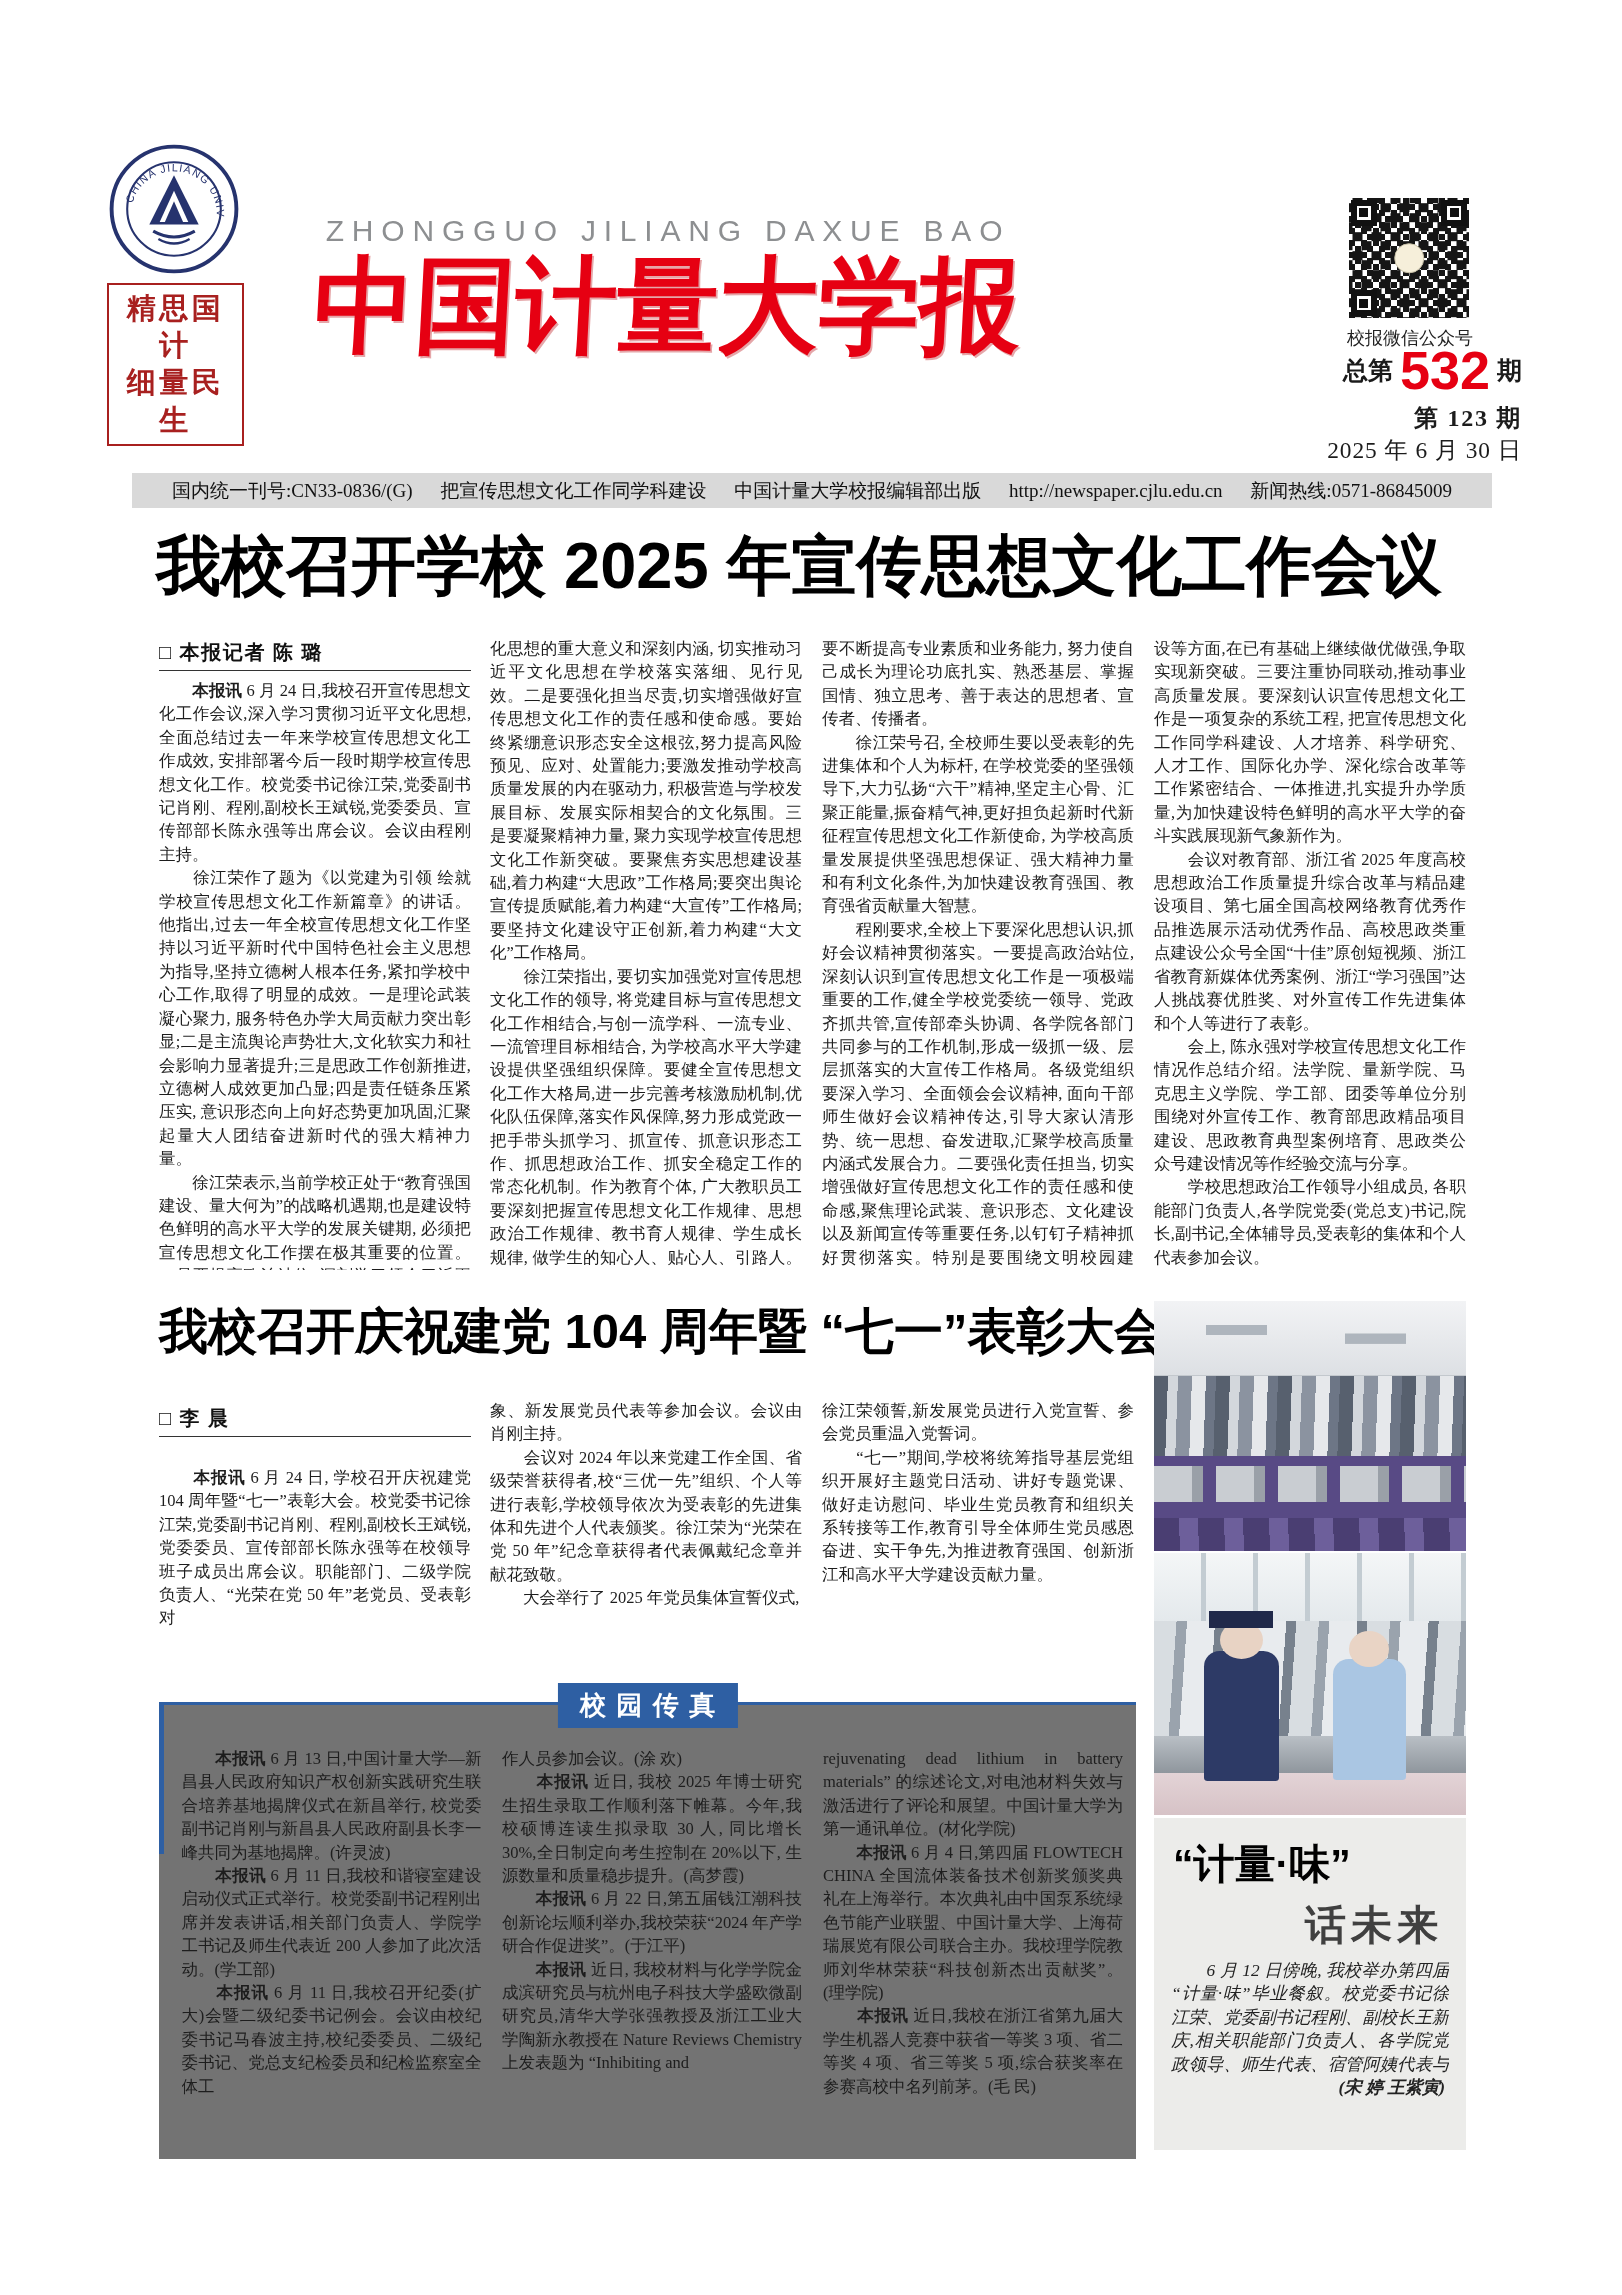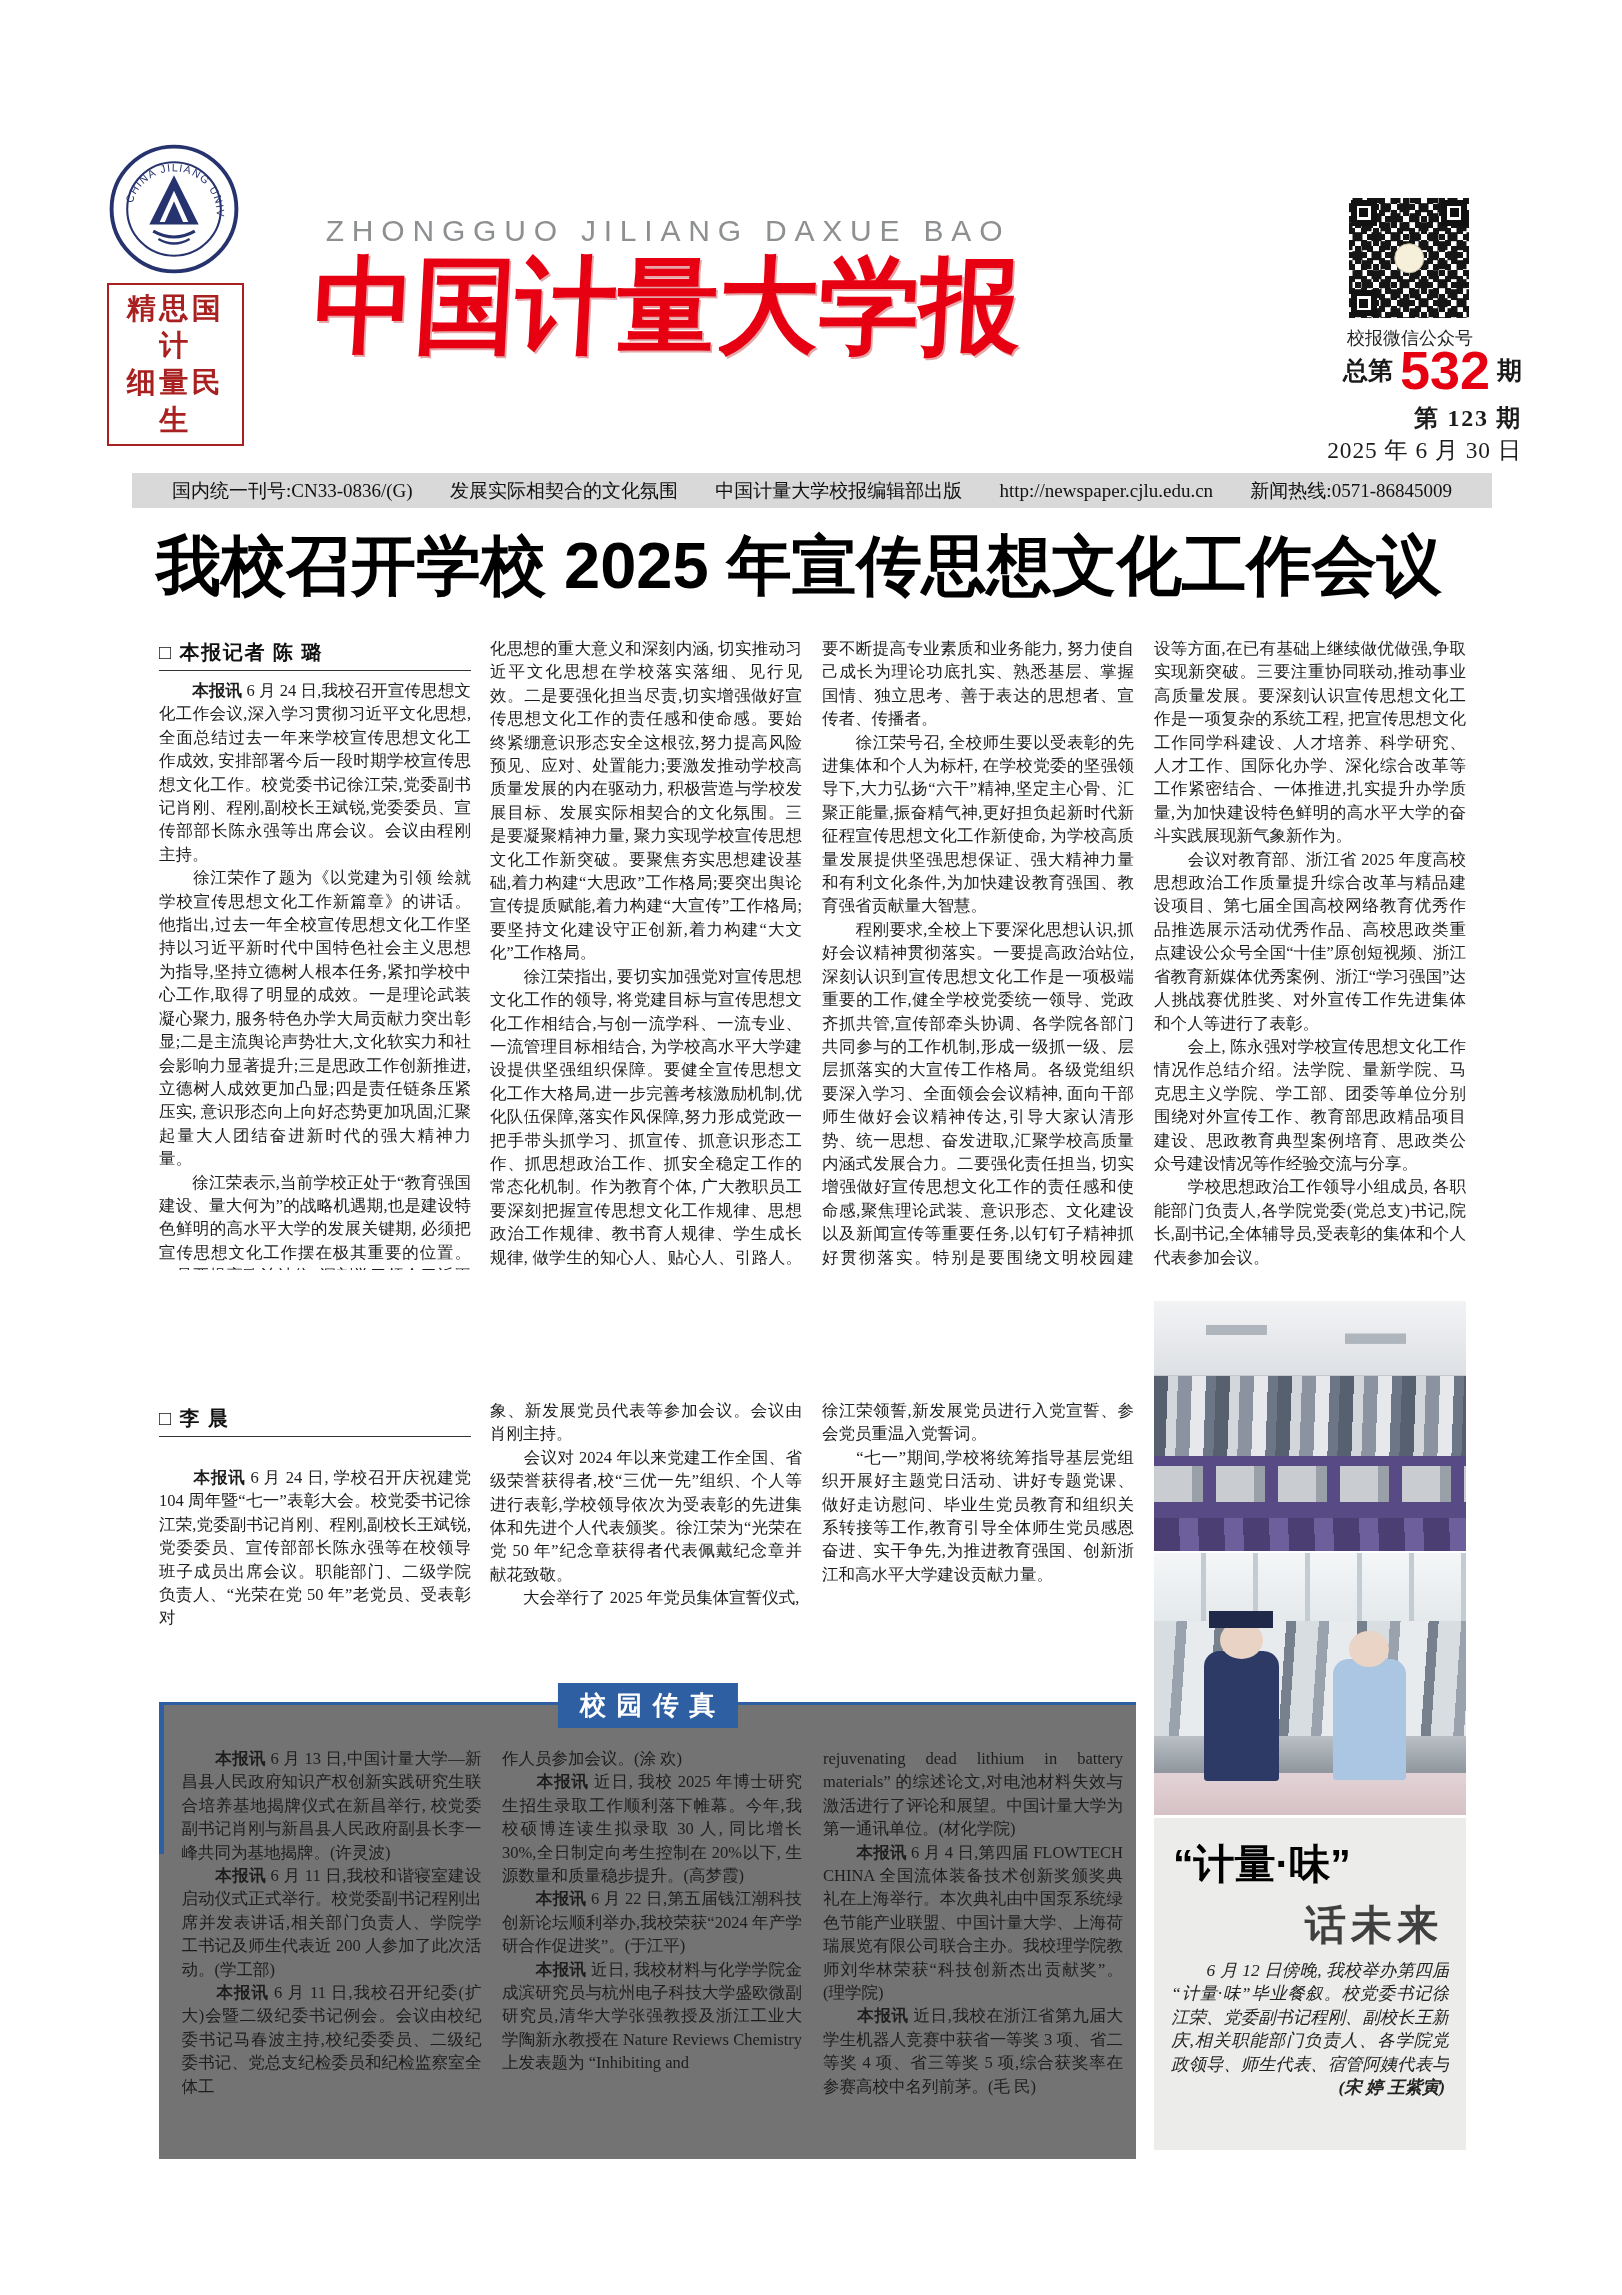--- a/index.html
+++ b/index.html
@@ -206,41 +206,42 @@
   <div class="abs issue-line">
     <span class="pre">总第</span>
     <span class="num">532</span>
     <span class="suf">期</span>
   </div>
   <div class="abs period-no">第 123 期</div>
   <div class="abs pub-date">2025 年 6 月 30 日</div>
 
   <div class="abs info-bar">
     <span>国内统一刊号:CN33-0836/(G)</span>
-    <span>发展实际相契合的文化氛围</span>
+    <span>把宣传思想文化工作同学科建设</span>
     <span>中国计量大学校报编辑部出版</span>
     <a href="#">http://newspaper.cjlu.edu.cn</a>
     <span>新闻热线:0571-86845009</span>
   </div>
 
   <h1 class="abs headline1">我校召开学校 2025 年宣传思想文化工作会议</h1>
   <div class="abs byline byline1">□ 本报记者 陈 璐</div>
   <div class="abs col a1c1">　　<b>本报讯</b> 6 月 24 日,我校召开宣传思想文化工作会议,深入学习贯彻习近平文化思想,全面总结过去一年来学校宣传思想文化工作成效, 安排部署今后一段时期学校宣传思想文化工作。校党委书记徐江荣,党委副书记肖刚、程刚,副校长王斌锐,党委委员、宣传部部长陈永强等出席会议。会议由程刚主持。
 　　徐江荣作了题为《以党建为引领 绘就学校宣传思想文化工作新篇章》的讲话。他指出,过去一年全校宣传思想文化工作坚持以习近平新时代中国特色社会主义思想为指导,坚持立德树人根本任务,紧扣学校中心工作,取得了明显的成效。一是理论武装凝心聚力, 服务特色办学大局贡献力突出彰显;二是主流舆论声势壮大,文化软实力和社会影响力显著提升;三是思政工作创新推进,立德树人成效更加凸显;四是责任链条压紧压实, 意识形态向上向好态势更加巩固,汇聚起量大人团结奋进新时代的强大精神力量。
 　　徐江荣表示,当前学校正处于“教育强国建设、量大何为”的战略机遇期,也是建设特色鲜明的高水平大学的发展关键期, 必须把宣传思想文化工作摆在极其重要的位置。一是要提高政治站位, 深刻学习领会习近平文</div>
   <div class="abs col a1c2">化思想的重大意义和深刻内涵, 切实推动习近平文化思想在学校落实落细、见行见效。二是要强化担当尽责,切实增强做好宣传思想文化工作的责任感和使命感。要始终紧绷意识形态安全这根弦,努力提高风险预见、应对、处置能力;要激发推动学校高质量发展的内在驱动力, 积极营造与学校发展目标、发展实际相契合的文化氛围。三是要凝聚精神力量, 聚力实现学校宣传思想文化工作新突破。要聚焦夯实思想建设基础,着力构建“大思政”工作格局;要突出舆论宣传提质赋能,着力构建“大宣传”工作格局;要坚持文化建设守正创新,着力构建“大文化”工作格局。
 　　徐江荣指出, 要切实加强党对宣传思想文化工作的领导, 将党建目标与宣传思想文化工作相结合,与创一流学科、一流专业、一流管理目标相结合, 为学校高水平大学建设提供坚强组织保障。要健全宣传思想文化工作大格局,进一步完善考核激励机制,优化队伍保障,落实作风保障,努力形成党政一把手带头抓学习、抓宣传、抓意识形态工作、抓思想政治工作、抓安全稳定工作的常态化机制。作为教育个体, 广大教职员工要深刻把握宣传思想文化工作规律、思想政治工作规律、教书育人规律、学生成长规律, 做学生的知心人、贴心人、引路人。宣传思想文化工作队伍</div>
   <div class="abs col a1c3">要不断提高专业素质和业务能力, 努力使自己成长为理论功底扎实、熟悉基层、掌握国情、独立思考、善于表达的思想者、宣传者、传播者。
 　　徐江荣号召, 全校师生要以受表彰的先进集体和个人为标杆, 在学校党委的坚强领导下,大力弘扬“六干”精神,坚定主心骨、汇聚正能量,振奋精气神,更好担负起新时代新征程宣传思想文化工作新使命, 为学校高质量发展提供坚强思想保证、强大精神力量和有利文化条件,为加快建设教育强国、教育强省贡献量大智慧。
 　　程刚要求,全校上下要深化思想认识,抓好会议精神贯彻落实。一要提高政治站位,深刻认识到宣传思想文化工作是一项极端重要的工作,健全学校党委统一领导、党政齐抓共管,宣传部牵头协调、各学院各部门共同参与的工作机制,形成一级抓一级、层层抓落实的大宣传工作格局。各级党组织要深入学习、全面领会会议精神, 面向干部师生做好会议精神传达,引导大家认清形势、统一思想、奋发进取,汇聚学校高质量内涵式发展合力。二要强化责任担当, 切实增强做好宣传思想文化工作的责任感和使命感,聚焦理论武装、意识形态、文化建设以及新闻宣传等重要任务,以钉钉子精神抓好贯彻落实。特别是要围绕文明校园建设、高校思想政治工作精品项目建</div>
   <div class="abs col a1c4">设等方面,在已有基础上继续做优做强,争取实现新突破。三要注重协同联动,推动事业高质量发展。要深刻认识宣传思想文化工作是一项复杂的系统工程, 把宣传思想文化工作同学科建设、人才培养、科学研究、人才工作、国际化办学、深化综合改革等工作紧密结合、一体推进,扎实提升办学质量,为加快建设特色鲜明的高水平大学的奋斗实践展现新气象新作为。
 　　会议对教育部、浙江省 2025 年度高校思想政治工作质量提升综合改革与精品建设项目、第七届全国高校网络教育优秀作品推选展示活动优秀作品、高校思政类重点建设公众号全国“十佳”原创短视频、浙江省教育新媒体优秀案例、浙江“学习强国”达人挑战赛优胜奖、对外宣传工作先进集体和个人等进行了表彰。
 　　会上, 陈永强对学校宣传思想文化工作情况作总结介绍。法学院、量新学院、马克思主义学院、学工部、团委等单位分别围绕对外宣传工作、教育部思政精品项目建设、思政教育典型案例培育、思政类公众号建设情况等作经验交流与分享。
 　　学校思想政治工作领导小组成员, 各职能部门负责人,各学院党委(党总支)书记,院长,副书记,全体辅导员,受表彰的集体和个人代表参加会议。</div>
 
+  <h2 class="abs headline2">我校召开庆祝建党 104 周年暨 “七一”表彰大会</h2>
   <div class="abs byline byline2">□ 李 晨</div>
   <div class="abs col a2c1">　　<b>本报讯</b> 6 月 24 日, 学校召开庆祝建党 104 周年暨“七一”表彰大会。校党委书记徐江荣,党委副书记肖刚、程刚,副校长王斌锐,党委委员、宣传部部长陈永强等在校领导班子成员出席会议。职能部门、二级学院负责人、“光荣在党 50 年”老党员、受表彰对</div>
   <div class="abs col a2c2">象、新发展党员代表等参加会议。会议由肖刚主持。
 　　会议对 2024 年以来党建工作全国、省级荣誉获得者,校“三优一先”组织、个人等进行表彰,学校领导依次为受表彰的先进集体和先进个人代表颁奖。徐江荣为“光荣在党 50 年”纪念章获得者代表佩戴纪念章并献花致敬。
 　　大会举行了 2025 年党员集体宣誓仪式,</div>
   <div class="abs col a2c3">徐江荣领誓,新发展党员进行入党宣誓、参会党员重温入党誓词。
 　　“七一”期间,学校将统筹指导基层党组织开展好主题党日活动、讲好专题党课、做好走访慰问、毕业生党员教育和组织关系转接等工作,教育引导全体师生党员感恩奋进、实干争先,为推进教育强国、创新浙江和高水平大学建设贡献力量。</div>
 
   <div class="abs photo photo1">
     <div class="ph-ceiling"></div>

